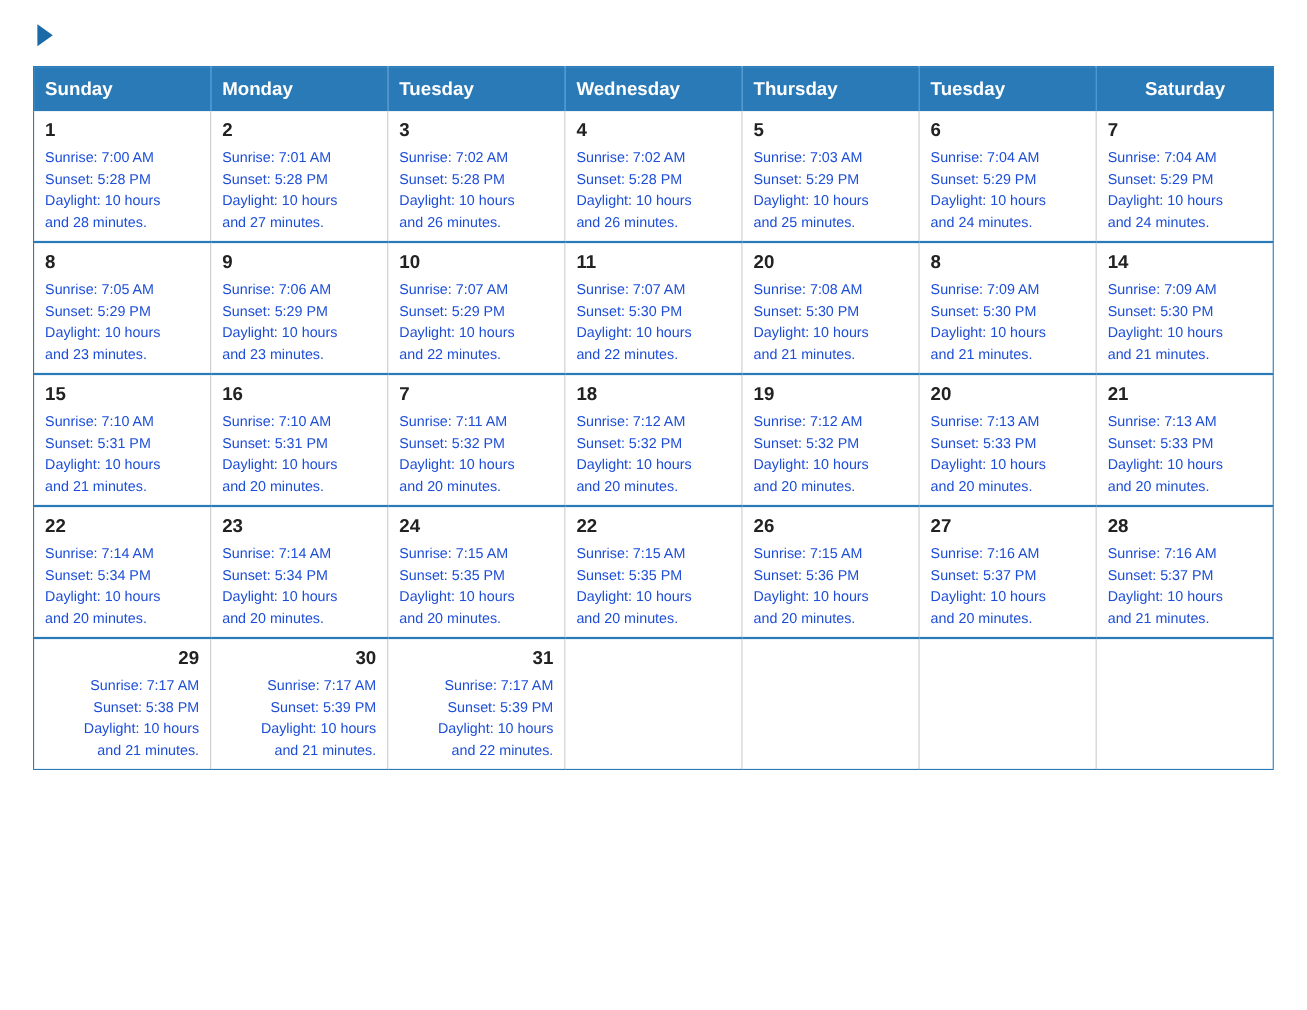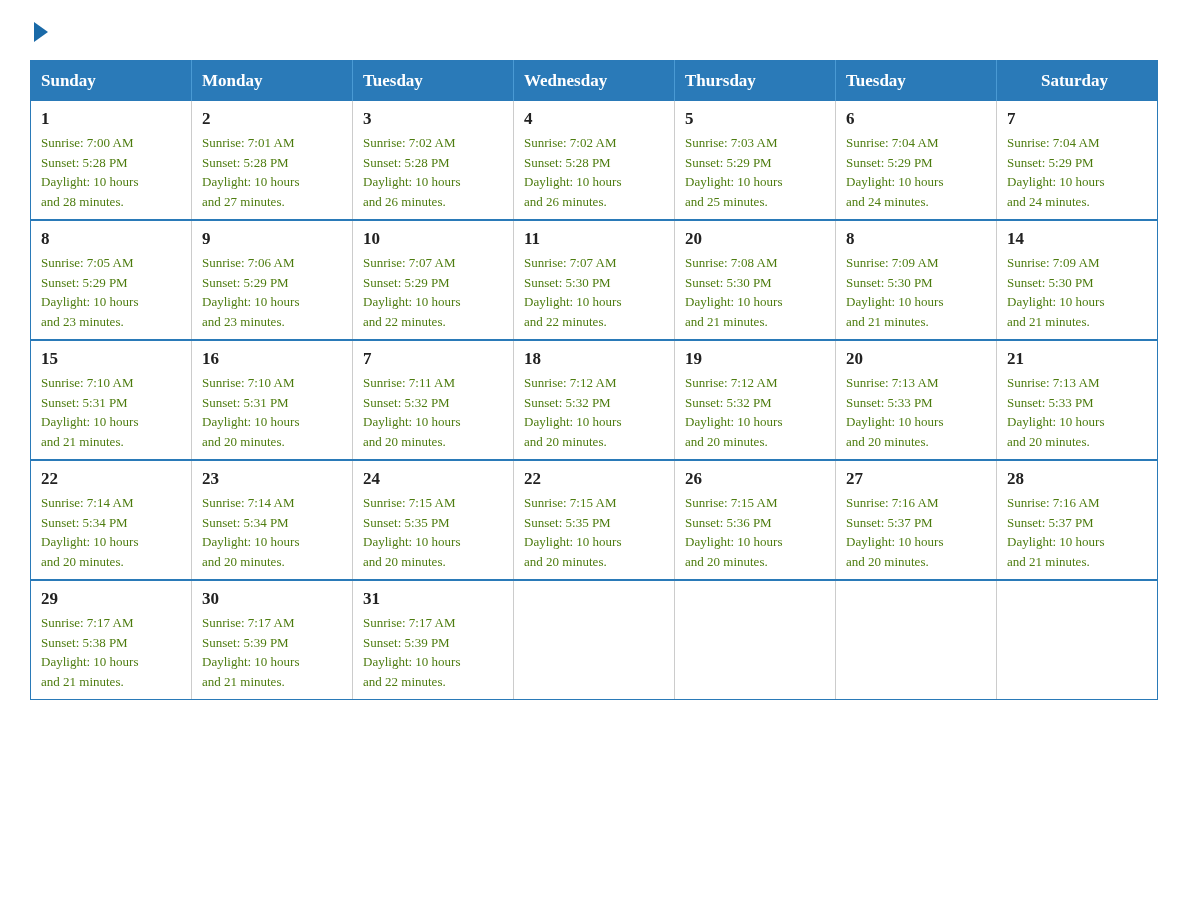--- a/index.html
+++ b/index.html
@@ -58,21 +58,20 @@
     }
     .location {
       font-size: 20px;
       color: #444;
       margin-top: 4px;
     }
     .calendar-table {
       width: 100%;
       border-collapse: collapse;
       border: 1px solid #2a7ab8;
-      font-family: Liberation Serif, serif;
     }
     .calendar-table thead tr th {
       background: #2a7ab8;
       color: #fff;
       font-size: 17px;
       font-weight: 600;
       padding: 10px 10px;
       text-align: left;
       border-right: 1px solid #4a9ad4;
     }
@@ -88,31 +87,32 @@
       font-size: 13.5px;
       color: #333;
       width: 14.28%;
       min-height: 100px;
     }
     .calendar-table tbody tr td:last-child {
       border-right: none;
     }
     .calendar-table tbody tr:last-child td {
       border-bottom: 1px solid #2a7ab8;
+      text-align: right;
     }
     .day-number {
       font-size: 17px;
       font-weight: bold;
       color: #222;
       margin-bottom: 4px;
       display: block;
     }
     .day-info {
       font-size: 13px;
-      color: #4d7c0f;
+      color: #1d4ed8;
       line-height: 1.5;
     }
     .empty-cell {
       background: #fff;
     }
   </style>
 </head>
 <body>
 
 <div class="header">

